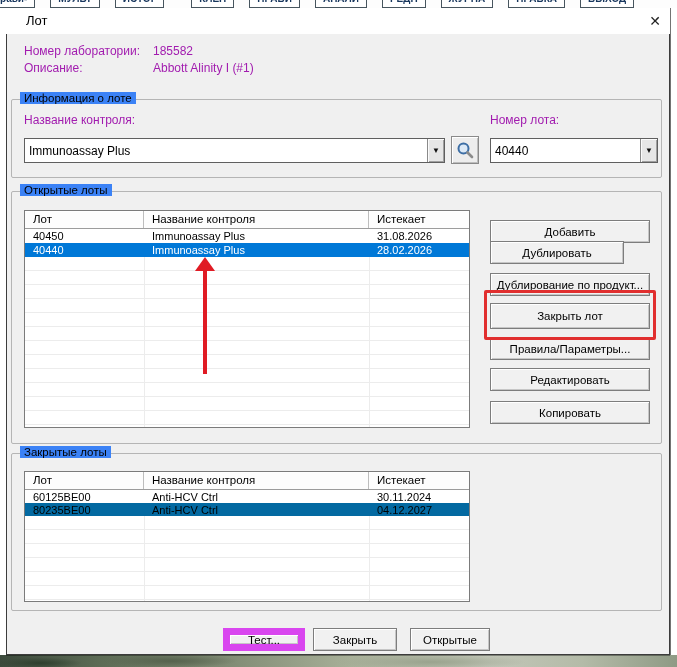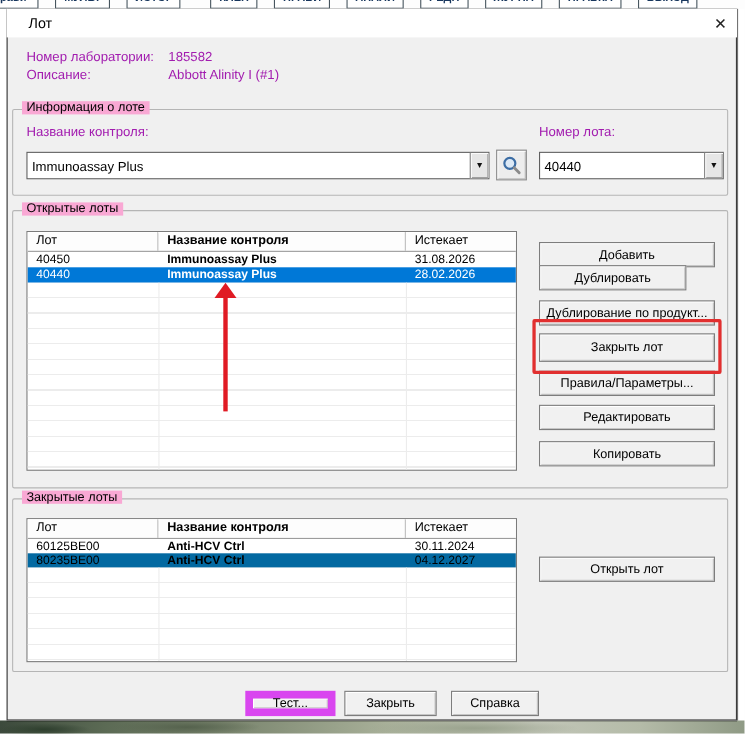--- a/index.html
+++ b/index.html
@@ -27,21 +27,21 @@
             border:1px solid #3c3c3c; box-shadow:1px 0 0 rgba(0,0,0,.55), 0 1px 0 rgba(0,0,0,.35); }
   .titlebar { position:absolute; left:6px; top:8px; width:664px; height:26px; background:#ffffff; }
   .title-text { position:absolute; left:26px; top:13px; font-size:13px; color:#000; }
   .close-btn { position:absolute; left:644px; top:10px; width:22px; height:22px; display:flex;
                align-items:center; justify-content:center; font-size:14px; color:#222; cursor:default; }
 
   .lbl { position:absolute; font-size:12px; color:#a21caf; white-space:nowrap; }
 
   
   .groupbox { position:absolute; border:1px solid #b5b5b5; border-radius:2px; }
-  .groupbox > .legend { position:absolute; top:-8px; left:8px; background:#f9a8d4; padding:0 4px;
+  .groupbox > .legend { position:absolute; top:-8px; left:8px; background:#3b82f6; padding:0 4px;
                         font-size:11.5px; color:#000; white-space:nowrap; }
 
   
   .combo { position:absolute; background:#fff; border:1px solid #5f5f5f; display:flex; align-items:center; }
   .combo .combo-text { flex:1; font-size:12px; padding-left:4px; color:#000; white-space:nowrap; overflow:hidden; }
   .combo .combo-arrow { width:17px; align-self:stretch; background:#e6e6e6; border-left:1px solid #8a8a8a;
        box-shadow:inset 1px 1px 0 #fbfbfb, inset -1px -1px 0 #9f9f9f;
        display:flex; align-items:center; justify-content:center; font-size:8px; color:#111; }
 
   
@@ -65,21 +65,21 @@
   .lv-tr.selected .lv-td { color:#fff; }
   .lv-tr.alt { background:#0369a1; }
   .lv-grid { position:absolute; left:0; right:0; bottom:0;
      background-image:
        repeating-linear-gradient(to bottom, transparent 0px, transparent 13px, #ececec 13px, #ececec 14px),
        linear-gradient(#ececec,#ececec), linear-gradient(#ececec,#ececec);
      background-size:100% 100%, 1px 100%, 1px 100%;
      background-position:0 0, 119px 0, 344px 0;
      background-repeat:repeat, no-repeat, no-repeat; }
 
-  .c1 { width:119px; } .c2 { width:225px;font-weight:bold; } .c3 { width:100px; }
+  .c1 { width:119px; } .c2 { width:225px; } .c3 { width:100px; }
 
   
   .red-rect { position:absolute; left:484px; top:290px; width:172px; height:50px;
               border:3px solid #e12f2f; border-radius:2px; z-index:30; }
   .arrow-shaft { position:absolute; left:203px; top:270px; width:4px; height:104px; background:#e01b24; z-index:30; }
   .arrow-head { position:absolute; left:195px; top:257px; width:0; height:0; z-index:30;
                 border-left:10px solid transparent; border-right:10px solid transparent;
                 border-bottom:14px solid #e01b24; }
 
   .mag-svg { width:18px; height:18px; }
@@ -185,19 +185,18 @@
       <span class="lv-td c3">30.11.2024</span>
     </div>
     <div class="lv-tr alt" style="height:13px;">
       <span class="lv-td c1">80235BE00</span>
       <span class="lv-td c2">Anti-HCV Ctrl</span>
       <span class="lv-td c3">04.12.2027</span>
     </div>
     <div class="lv-grid" style="top:44px;"></div>
   </div>
 
-  <div class="btn" style="left:490px; top:506px; width:160px; height:23px;">Открыть лот</div>
 
   <div class="btn default" style="left:223px; top:628px; width:82px; height:23px;">Тест...</div>
   <div class="btn" style="left:313px; top:628px; width:84px; height:23px;">Закрыть</div>
-  <div class="btn" style="left:410px; top:628px; width:80px; height:23px;">Справка</div>
+  <div class="btn" style="left:410px; top:628px; width:80px; height:23px;">Открытые</div>
 
 </div>
 
 </body></html>

